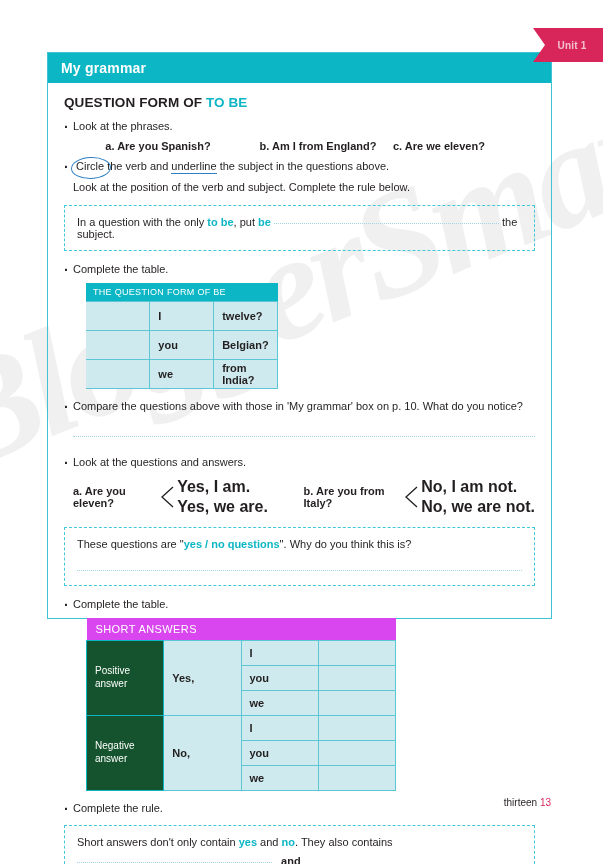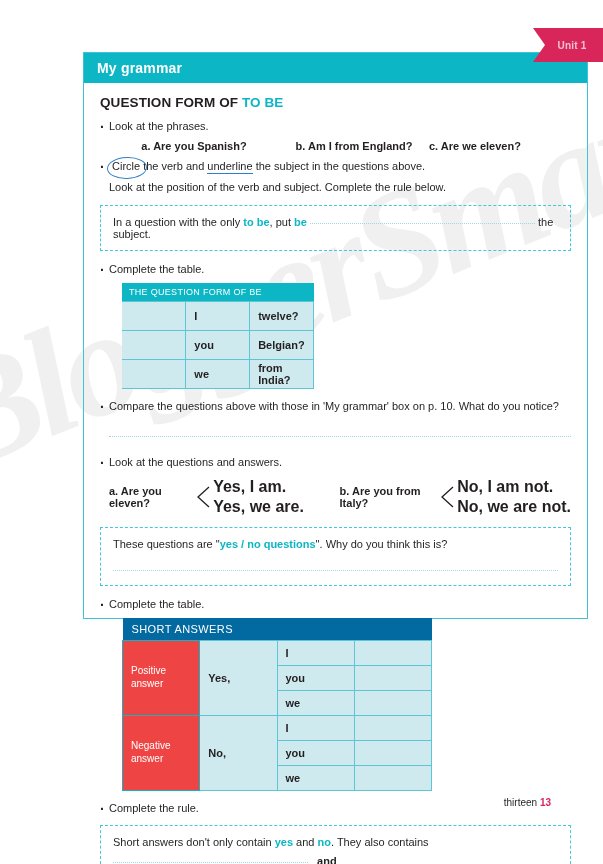--- a/index.html
+++ b/index.html
@@ -36,21 +36,20 @@
     margin-left:8px;letter-spacing:.2px;
   }
 
   
   #page{
     position:absolute;left:47px;top:52px;
     width:505px;height:567px;
     border:1.5px solid #3fc3d4;
     background:transparent;z-index:3;
     box-sizing:border-box;
-    margin-left:36px;
   }
   #grammar-header{
     position:absolute;left:0;top:0;
     width:100%;height:30px;
     background:#0cb6c4;
     display:flex;align-items:center;
   }
   #grammar-header span{
     color:#ffffff;font-size:14px;font-weight:bold;
     margin-left:13px;letter-spacing:.2px;
@@ -155,48 +154,48 @@
     line-height:1.28;white-space:nowrap;
   }
   .spacer-b{width:42px;}
 
   
   #table-short{
     margin:4px 0 10px 22px;
     width:310px;table-layout:fixed;
   }
   #table-short th.thead{
-    background:#0369a1;color:#ffffff;
+    background:#d946ef;color:#ffffff;
     font-size:11px;font-weight:normal;
     text-align:left;padding:5px 9px;
     letter-spacing:.4px;
   }
   #table-short td{
     border:1px solid #5cc6d4;
     background:#cfeaee;height:22px;
     font-size:11px;font-weight:bold;color:#231f20;
     padding:1px 8px;
   }
   #table-short td.lbl{
-    background:#ef4444;color:#ffffff;
+    background:#14532d;color:#ffffff;
     font-weight:normal;font-size:10px;
     line-height:1.25;border-color:#0cb6c4;
     vertical-align:middle;
   }
   #table-short td.yesno{text-align:left;}
   .sa-lbl{width:78px;}
   .sa-yn{width:38px;}
   .sa-pron{width:44px;}
 
   
   #footer{
     position:absolute;right:52px;top:797px;
     font-size:10px;color:#231f20;z-index:5;
   }
-  #footer b{color:#d8265a;font-weight:bold;}
+  #footer b{color:#d8265a;font-weight:normal;}
 </style>
 </head>
 <body>
 
 <div id="watermark">BloggerSmart</div>
 
 <div id="unit-tab">
   <span>Unit 1</span>
 </div>
 

